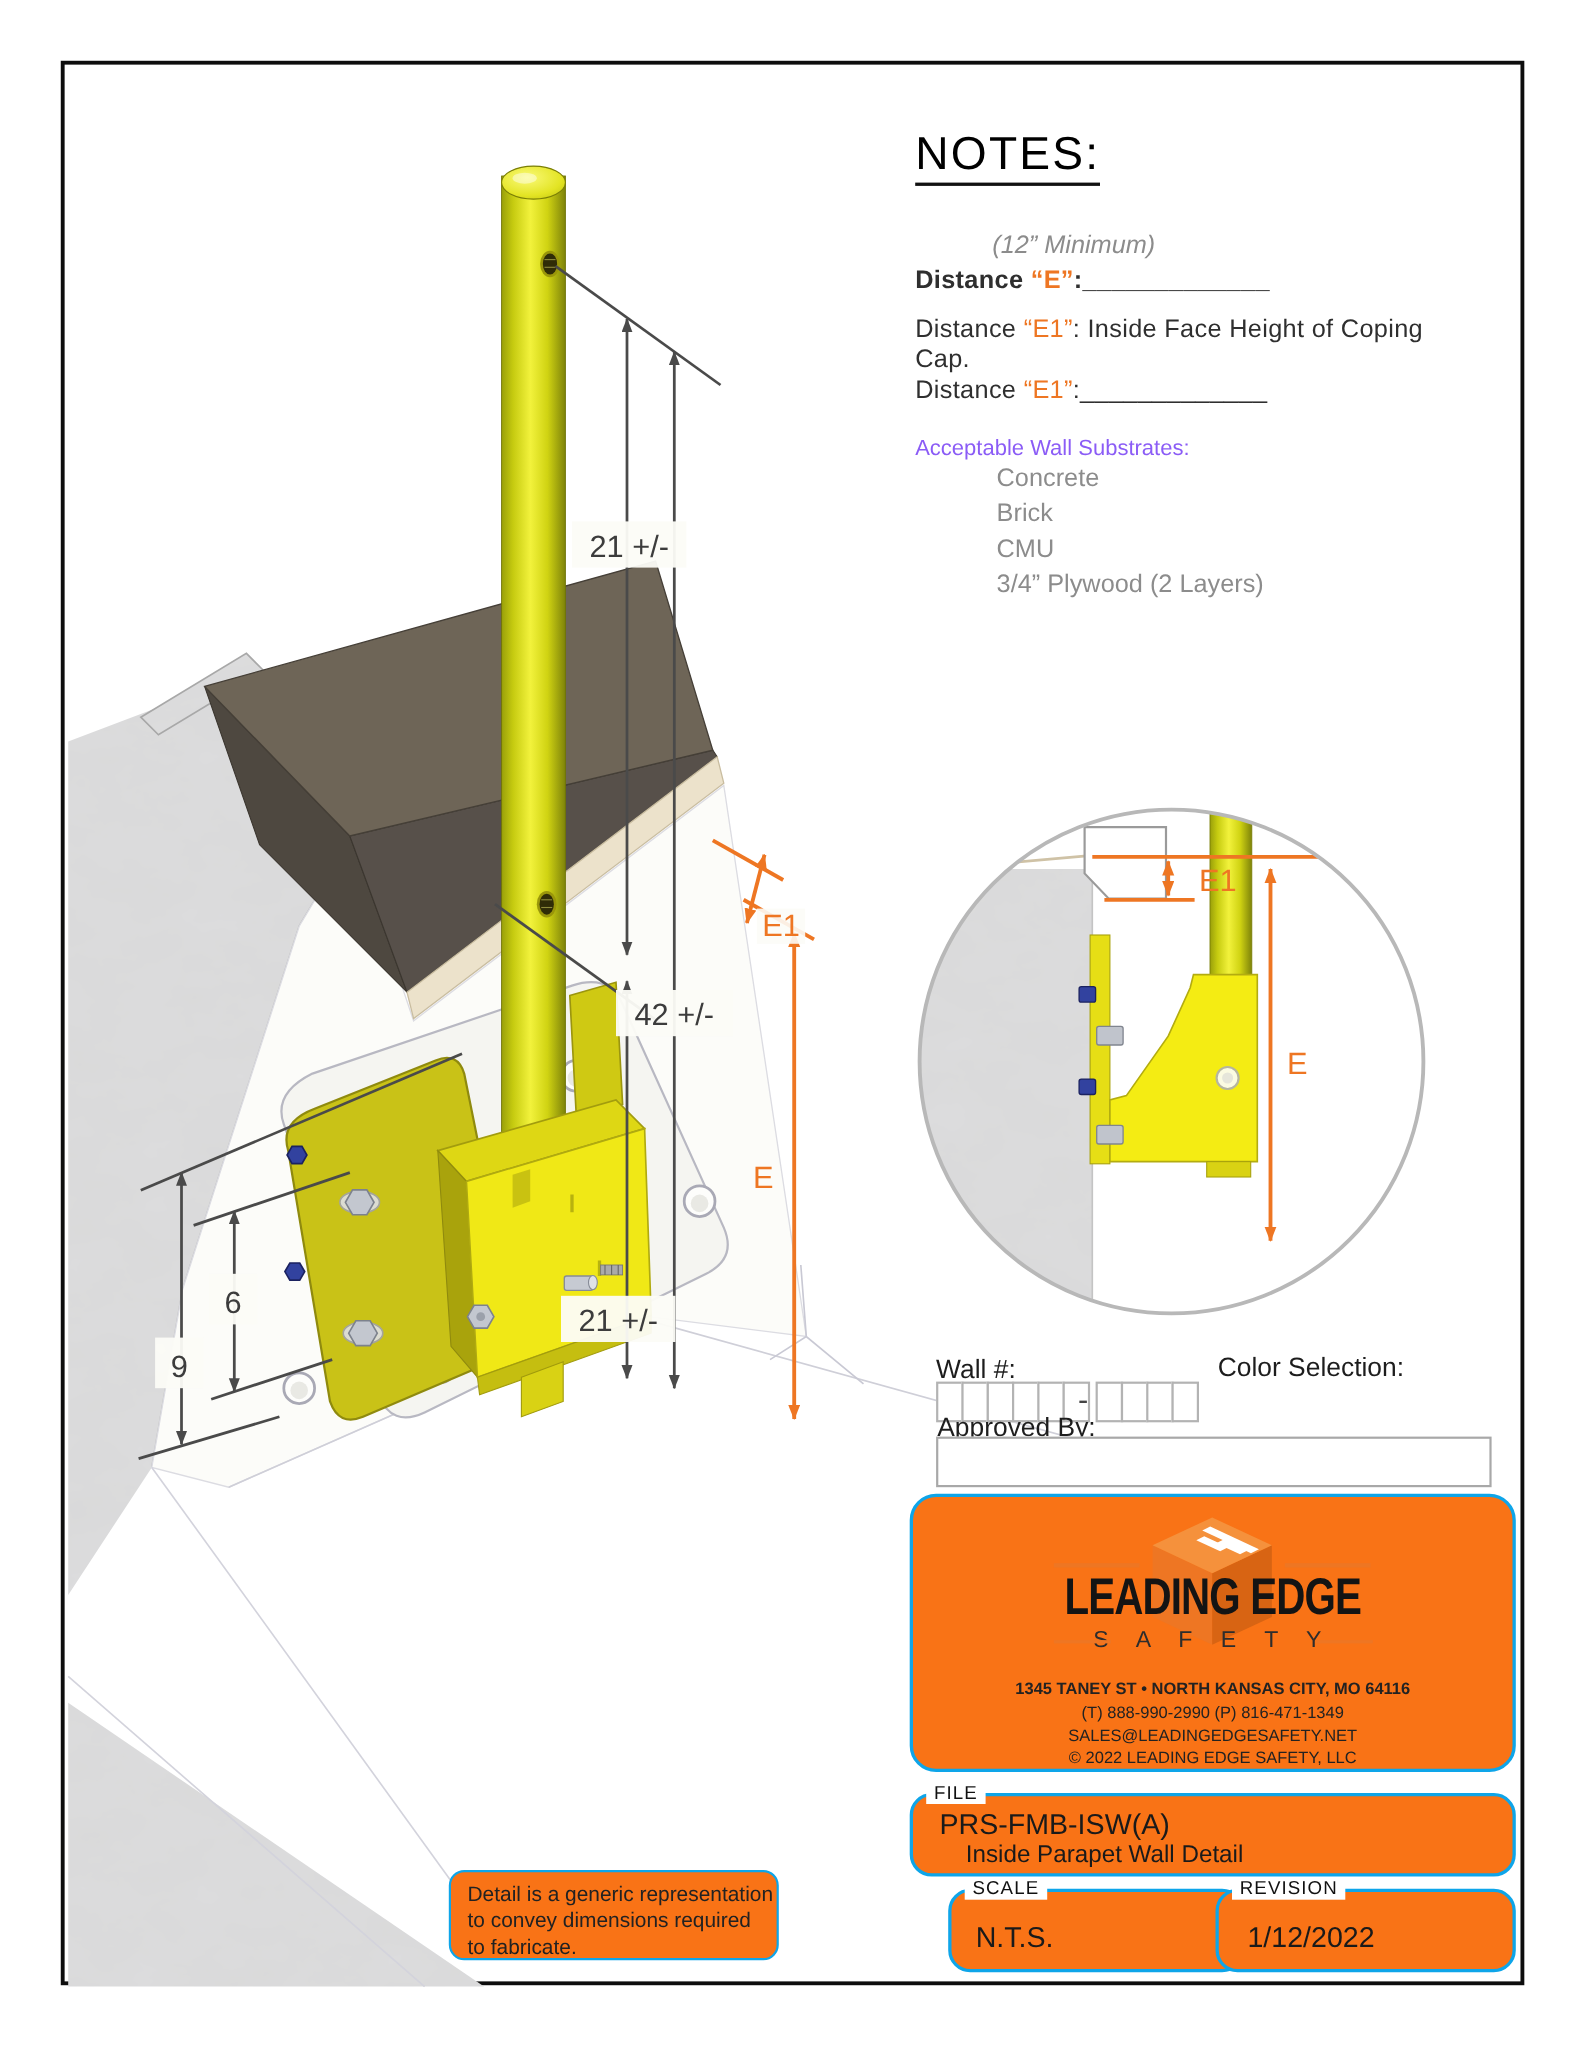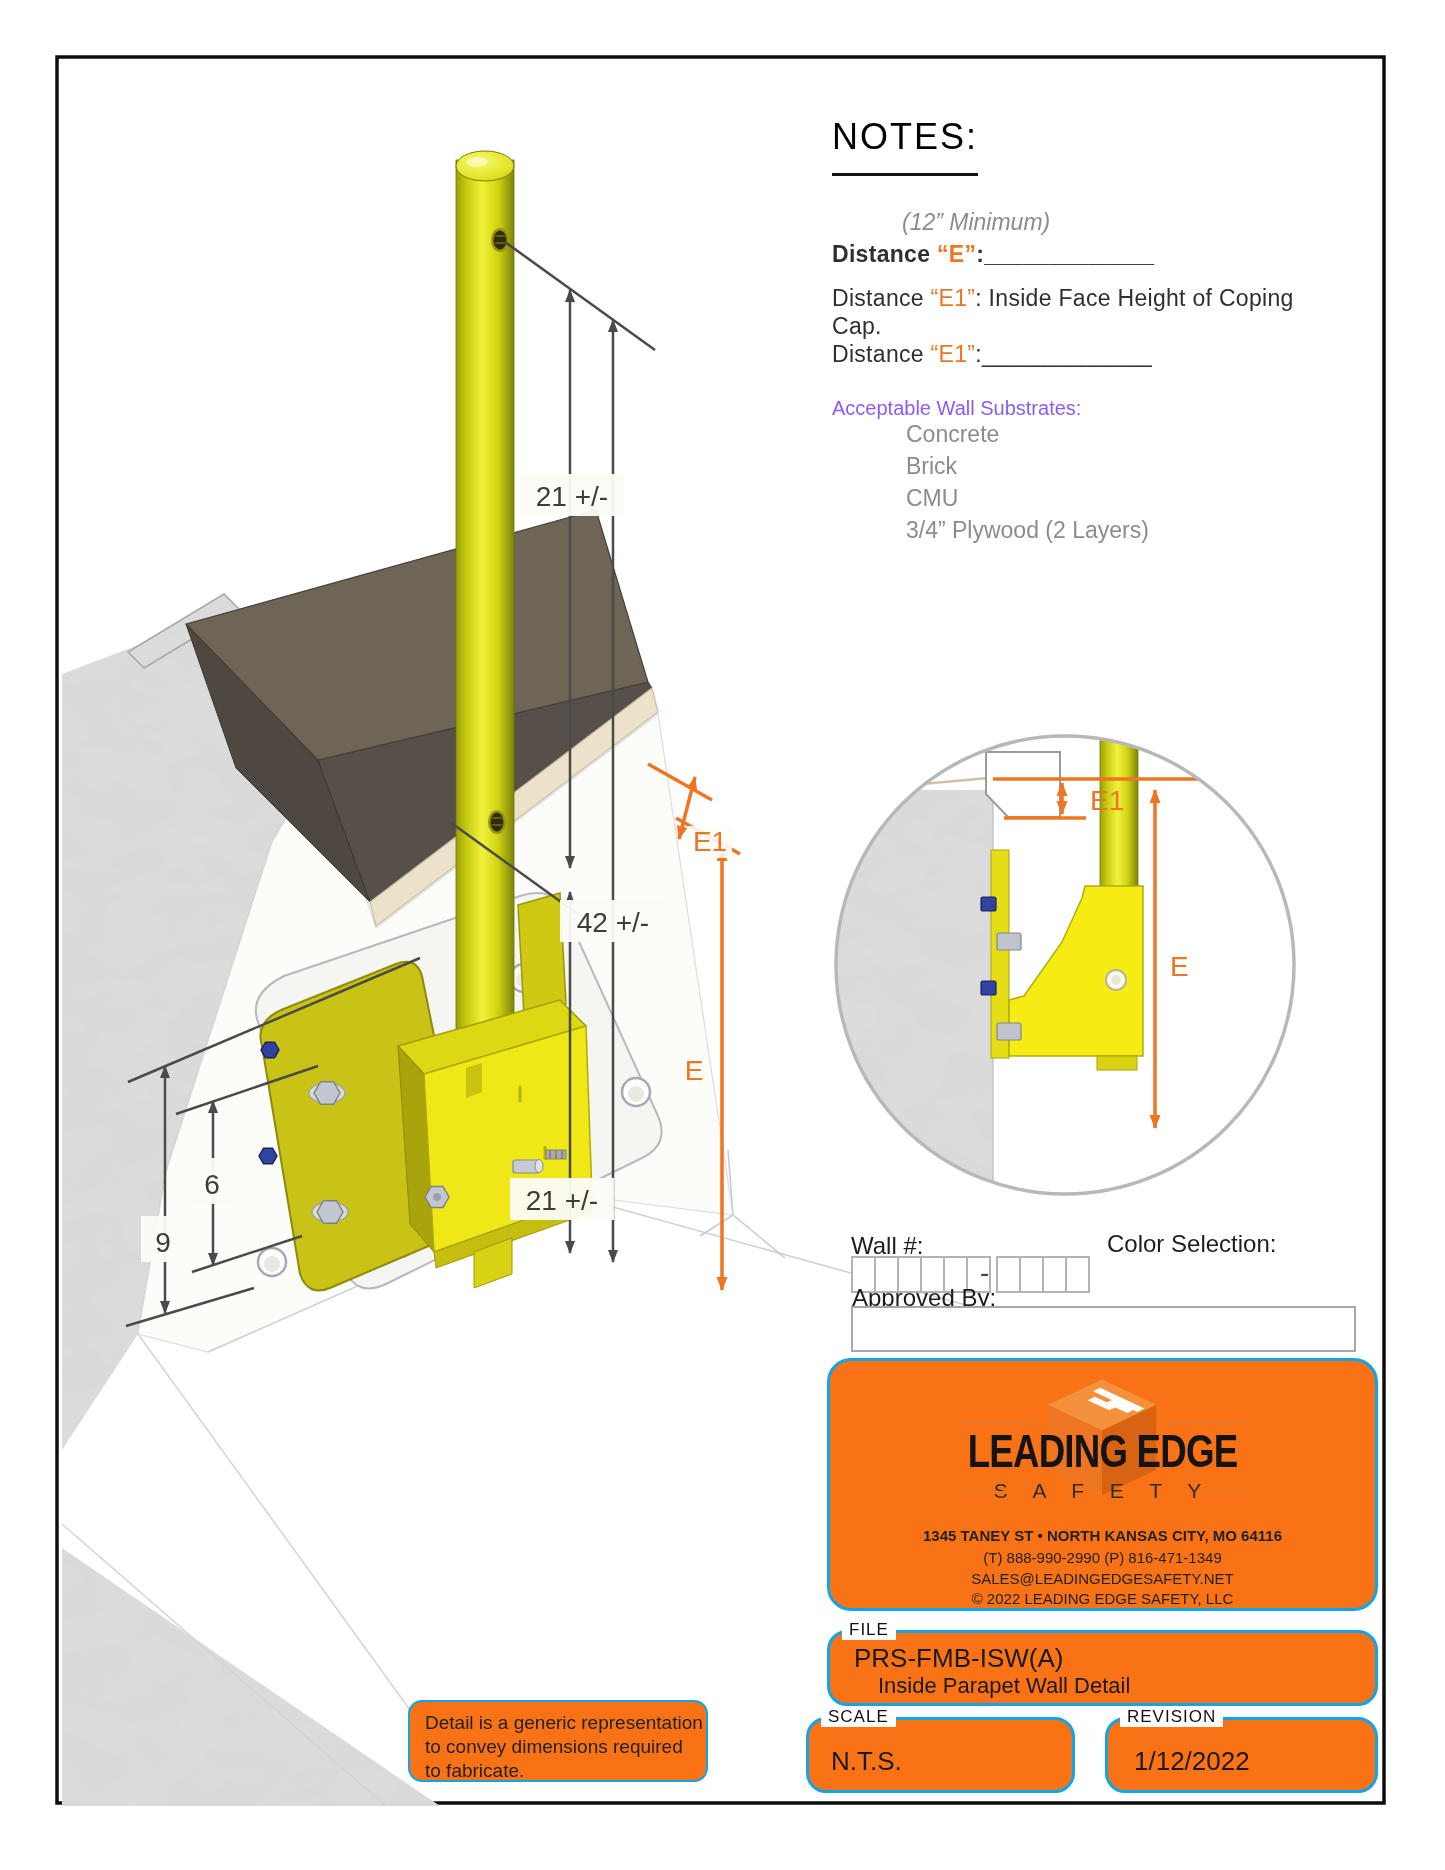--- a/index.html
+++ b/index.html
@@ -1,21 +1,21 @@
 <!DOCTYPE html>
 <html><head>
 <meta charset="utf-8">
 <style>
   html,body{margin:0;padding:0;background:#ffffff;}
   .page{position:relative;width:1445px;height:1870px;background:#fff;overflow:hidden;
         font-family:"Liberation Sans",sans-serif;}
   .drawing{position:absolute;left:0;top:0;width:1445px;height:1870px;}
   .abs{position:absolute;white-space:nowrap;}
   
-  .notes-heading{font-size:36px;letter-spacing:2px;color:#000;border-bottom:3px solid #111;padding-bottom:15px;}
+  .notes-heading{font-size:42px;letter-spacing:2px;color:#000;border-bottom:3px solid #111;padding-bottom:2px;}
   .n{font-size:23px;color:#2f2f2f;letter-spacing:.3px;}
   .n-it{font-size:23px;color:#8c8c8c;font-style:italic;}
   .n-gray{font-size:23px;color:#8c8c8c;}
   .n-sub{font-size:20px;color:#8b5cf6;}
   .oc{color:#EE7623;}
   
   .q-label{font-size:24px;color:#1d1d1d;}
   .cellrow{display:flex;}
   .qcell{width:21px;height:33px;border:2px solid #b3b3b3;margin-left:-2px;background:#fff;}
   .qcell:first-child{margin-left:0;}
@@ -285,21 +285,21 @@
   <div class="abs addr" style="left:0;top:209px;width:545px;text-align:center;">SALES@LEADINGEDGESAFETY.NET</div>
   <div class="abs addr" style="left:0;top:229px;width:545px;text-align:center;">© 2022 LEADING EDGE SAFETY, LLC</div>
 </div>
 
 <div class="bbox" style="left:827px;top:1630px;width:545px;height:70px;">
   <span class="tag">FILE</span>
   <div class="abs tb-main" style="left:24px;top:10px;">PRS-FMB-ISW(A)</div>
   <div class="abs tb-sub" style="left:48px;top:40px;">Inside Parapet Wall Detail</div>
 </div>
 
-<div class="bbox" style="left:806px;top:1717px;width:263px;height:70px;">
+<div class="bbox" style="left:862px;top:1717px;width:263px;height:70px;">
   <span class="tag">SCALE</span>
   <div class="abs tb-main" style="left:22px;top:26px;">N.T.S.</div>
 </div>
 
 <div class="bbox" style="left:1105px;top:1717px;width:267px;height:70px;">
   <span class="tag">REVISION</span>
   <div class="abs tb-main" style="left:26px;top:26px;">1/12/2022</div>
 </div>
 
 <div class="bbox" style="left:408px;top:1700px;width:296px;height:78px;border-radius:14px;border-width:2.5px;">

